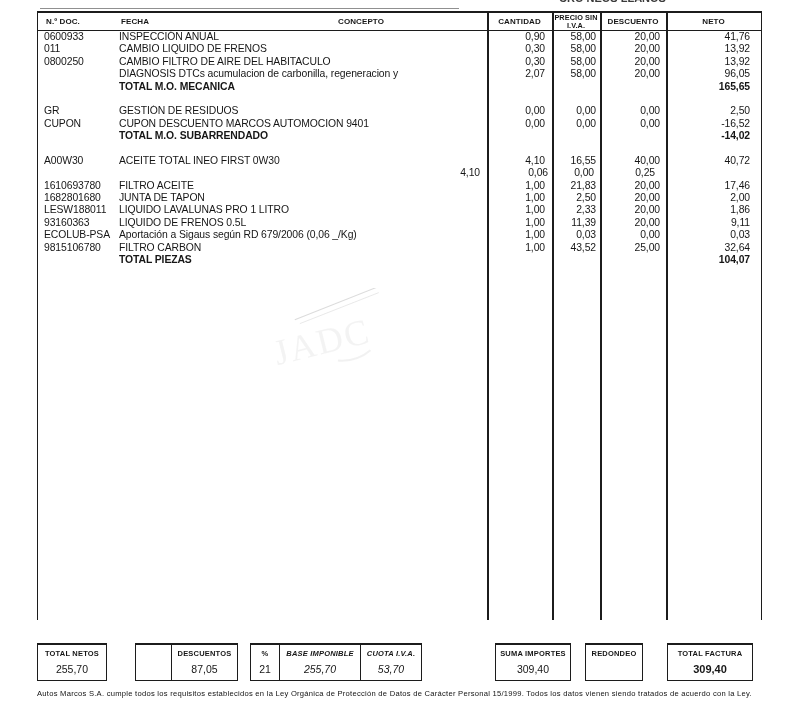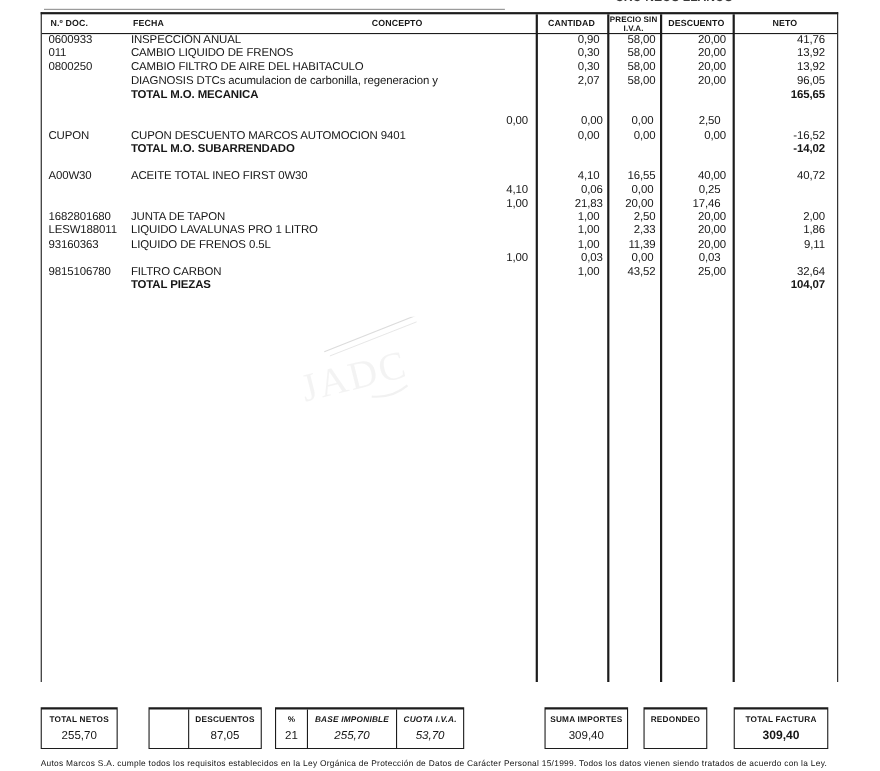--- a/index.html
+++ b/index.html
@@ -142,20 +142,21 @@
           <div class="c-num c-neto">165,65</div>
         </div>
         <div class="trow">
           <div class="c-main"></div>
           <div class="c-num c-cant"></div>
           <div class="c-num c-precio"></div>
           <div class="c-num c-descu"></div>
           <div class="c-num c-neto"></div>
         </div>
         <div class="trow">
+          <div class="c-main"><span class="c-doc">GR</span><span>GESTIÓN DE RESIDUOS</span></div>
           <div class="c-num c-cant">0,00</div>
           <div class="c-num c-precio">0,00</div>
           <div class="c-num c-descu">0,00</div>
           <div class="c-num c-neto">2,50</div>
         </div>
         <div class="trow">
           <div class="c-main"><span class="c-doc">CUPON</span><span>CUPON DESCUENTO MARCOS AUTOMOCION 9401</span></div>
           <div class="c-num c-cant">0,00</div>
           <div class="c-num c-precio">0,00</div>
           <div class="c-num c-descu">0,00</div>
@@ -182,20 +183,21 @@
           <div class="c-num c-descu">40,00</div>
           <div class="c-num c-neto">40,72</div>
         </div>
         <div class="trow">
           <div class="c-num c-cant">4,10</div>
           <div class="c-num c-precio">0,06</div>
           <div class="c-num c-descu">0,00</div>
           <div class="c-num c-neto">0,25</div>
         </div>
         <div class="trow">
+          <div class="c-main"><span class="c-doc">1610693780</span><span>FILTRO ACEITE</span></div>
           <div class="c-num c-cant">1,00</div>
           <div class="c-num c-precio">21,83</div>
           <div class="c-num c-descu">20,00</div>
           <div class="c-num c-neto">17,46</div>
         </div>
         <div class="trow">
           <div class="c-main"><span class="c-doc">1682801680</span><span>JUNTA DE TAPON</span></div>
           <div class="c-num c-cant">1,00</div>
           <div class="c-num c-precio">2,50</div>
           <div class="c-num c-descu">20,00</div>
@@ -209,20 +211,21 @@
           <div class="c-num c-neto">1,86</div>
         </div>
         <div class="trow">
           <div class="c-main"><span class="c-doc">93160363</span><span>LIQUIDO DE FRENOS 0.5L</span></div>
           <div class="c-num c-cant">1,00</div>
           <div class="c-num c-precio">11,39</div>
           <div class="c-num c-descu">20,00</div>
           <div class="c-num c-neto">9,11</div>
         </div>
         <div class="trow">
+          <div class="c-main"><span class="c-doc">ECOLUB-PSA</span><span>Aportación a Sigaus según RD 679/2006 (0,06 _/Kg)</span></div>
           <div class="c-num c-cant">1,00</div>
           <div class="c-num c-precio">0,03</div>
           <div class="c-num c-descu">0,00</div>
           <div class="c-num c-neto">0,03</div>
         </div>
         <div class="trow">
           <div class="c-main"><span class="c-doc">9815106780</span><span>FILTRO CARBON</span></div>
           <div class="c-num c-cant">1,00</div>
           <div class="c-num c-precio">43,52</div>
           <div class="c-num c-descu">25,00</div>

